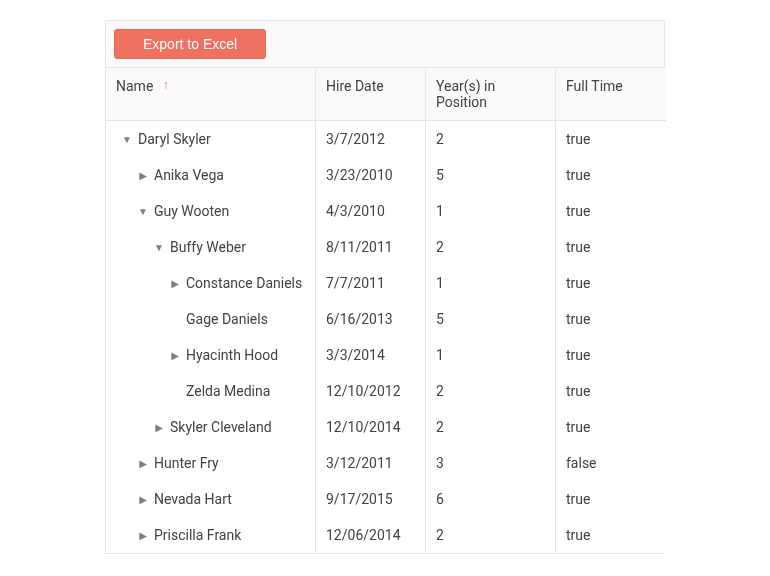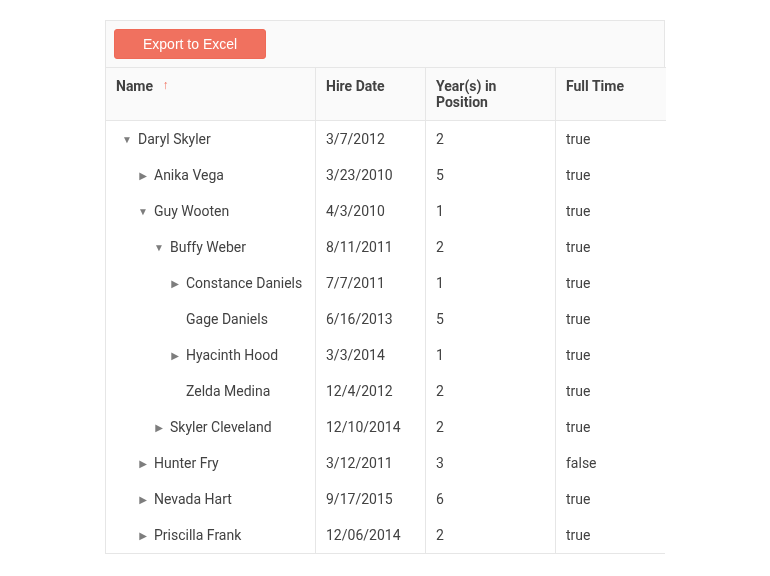--- a/index.html
+++ b/index.html
@@ -37,21 +37,21 @@
   .grid-header {
     display: contents;
   }
   .grid-header .cell {
     background: #fafafa;
     border-top: 1px solid #e6e6e6;
     border-bottom: 1px solid #e6e6e6;
     border-right: 1px solid #e6e6e6;
     padding: 10px 10px;
     color: #424242;
-    font-weight: 700;
+    font-weight: 400;
     position: relative;
     cursor: pointer;
   }
   .grid-header .cell:last-child { border-right: none; }
   .sort-arrow {
     color: #f0715f;
     font-size: 12px;
     margin-left: 6px;
     position: relative;
     top: -2px;
@@ -137,21 +137,21 @@
             <span class="expander placeholder">▶</span>
             <span>Gage Daniels</span>
           </div><div class="cell">6/16/2013</div><div class="cell">5</div><div class="cell">true</div></div><div class="row"><div class="cell name-cell">
             <span class="indent" style="width: 52px;"></span>
             <span class="expander">▶</span>
             <span>Hyacinth Hood</span>
           </div><div class="cell">3/3/2014</div><div class="cell">1</div><div class="cell">true</div></div><div class="row"><div class="cell name-cell">
             <span class="indent" style="width: 52px;"></span>
             <span class="expander placeholder">▶</span>
             <span>Zelda Medina</span>
-          </div><div class="cell">12/4/2012</div><div class="cell">2</div><div class="cell">true</div></div><div class="row"><div class="cell name-cell">
+          </div><div class="cell">12/10/2012</div><div class="cell">2</div><div class="cell">true</div></div><div class="row"><div class="cell name-cell">
             <span class="indent" style="width: 36px;"></span>
             <span class="expander">▶</span>
             <span>Skyler Cleveland</span>
           </div><div class="cell">12/10/2014</div><div class="cell">2</div><div class="cell">true</div></div><div class="row"><div class="cell name-cell">
             <span class="indent" style="width: 20px;"></span>
             <span class="expander">▶</span>
             <span>Hunter Fry</span>
           </div><div class="cell">3/12/2011</div><div class="cell">3</div><div class="cell">false</div></div><div class="row"><div class="cell name-cell">
             <span class="indent" style="width: 20px;"></span>
             <span class="expander">▶</span>

